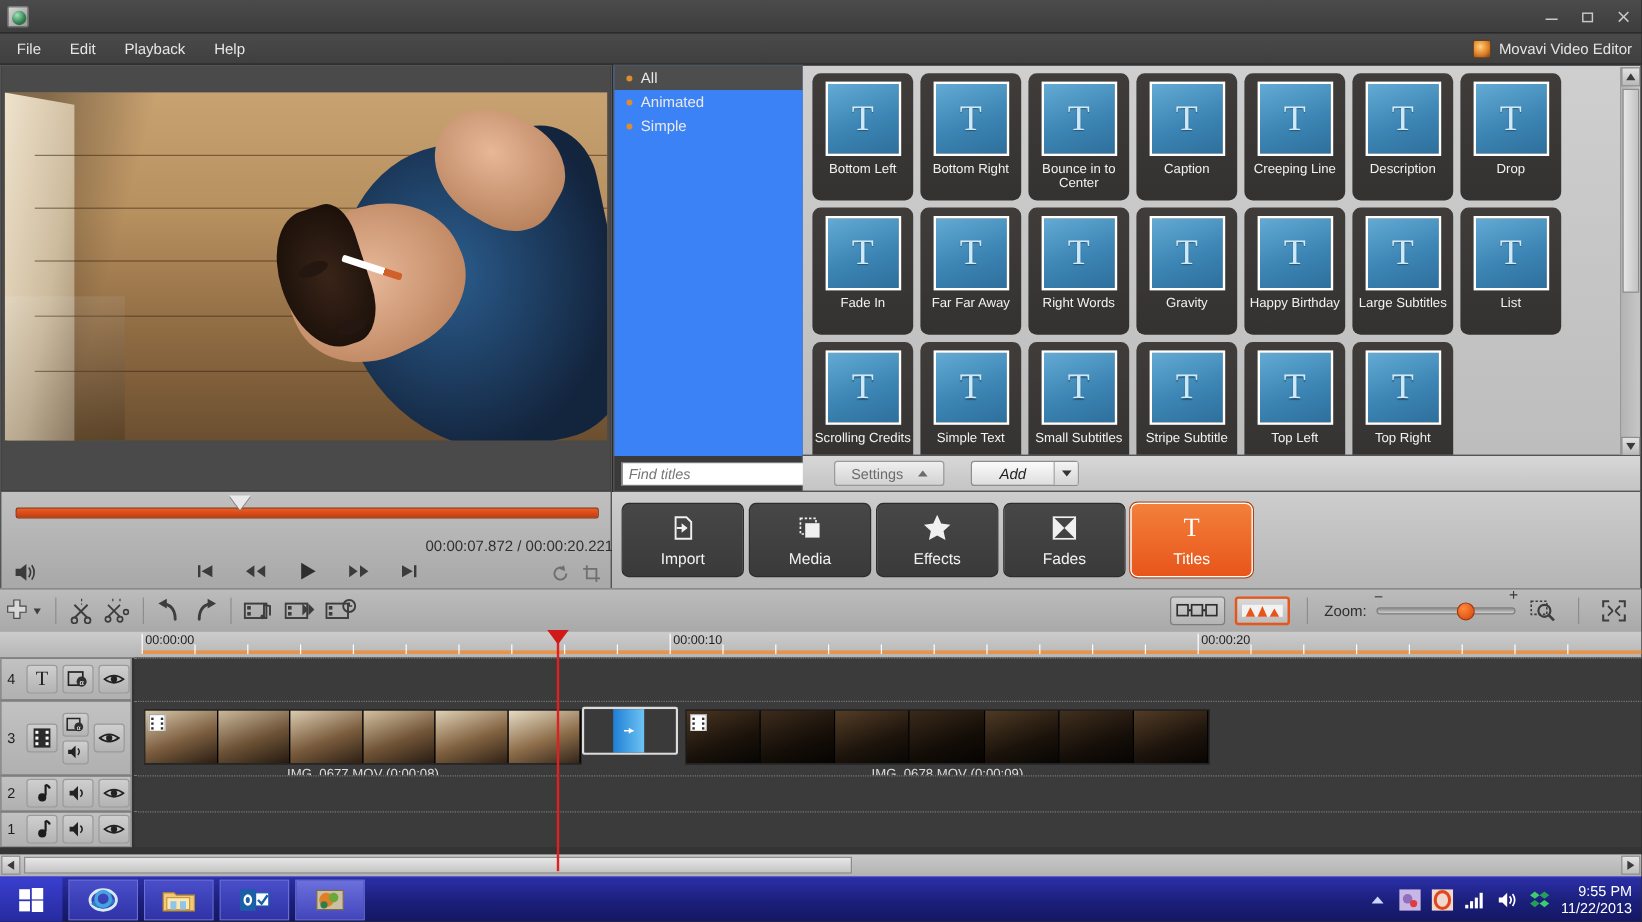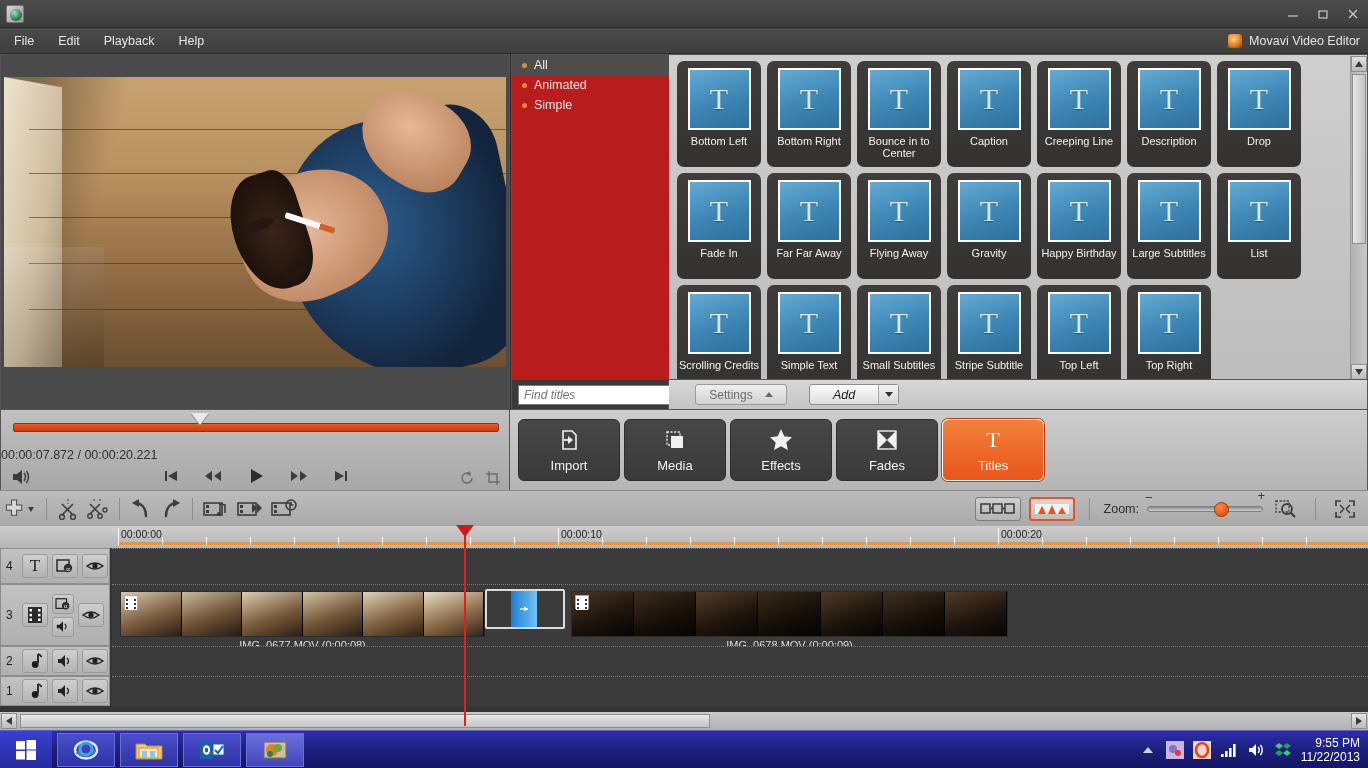--- a/index.html
+++ b/index.html
@@ -114,21 +114,21 @@
   .hand {
     position: absolute; right: 35px; top: 18px; width: 112px; height: 90px;
     background: radial-gradient(ellipse at 40% 40%, #e7b797, #b9835e 80%);
     border-radius: 50% 45% 40% 55%;
     transform: rotate(30deg);
   }
 
   
   .cat-panel {
     position: absolute; left: 511px; top: 54px; width: 158px; height: 391px;
-    background: #b91c1c; border: 1px solid #555; border-right: none; text-align: right;
+    background: #3b82f6; border: 1px solid #555; border-right: none; text-align: right;
   }
   .cat-item {
     height: 20px; display: flex; align-items: center; gap: 7px;
     padding-left: 10px; color: #e9e9e9; font-size: 12.5px;
   }
   .cat-item.sel { background: #4d4d4d; }
   .cat-dot { width: 5px; height: 5px; border-radius: 50%; background: #e08c2c; flex: none; }
 
   
   .grid-panel {
@@ -254,21 +254,21 @@
     background: linear-gradient(180deg,#f05a22,#c43d10);
     border: 1px solid #8f3409; border-radius: 2px;
   }
   .seek-handle {
     position: absolute; left: 190px; top: 3px; width: 0; height: 0;
     border-left: 9px solid transparent; border-right: 9px solid transparent;
     border-top: 12px solid #e9e9e9;
     filter: drop-shadow(0 1px 0 #707070);
   }
   .timecode {
-    position: absolute; left: 0; top: 38px; width: 510px; text-align: left;
+    position: absolute; left: 0; top: 38px; width: 510px; text-align: right;
     font-size: 12.5px; color: #2f2f2f;
   }
   .transport {
     position: absolute; left: 0; top: 58px; width: 510px;
     display: flex; align-items: center; justify-content: center; gap: 26px;
   }
   .tbtn { color: #3b3b3b; display: flex; align-items: center; justify-content: center; }
   .vol { position: absolute; left: 10px; top: 58px; color: #3b3b3b; }
   .right-tools { position: absolute; right: 8px; top: 60px; display: flex; gap: 10px; color: #6f6f6f; }
 
@@ -541,21 +541,21 @@
         <div class="title-card">
           <div class="thumb">
             <span>T</span>
           </div>
           <div class="cap">Far Far Away</div>
         </div>
         <div class="title-card">
           <div class="thumb">
             <span>T</span>
           </div>
-          <div class="cap">Flying Away</div>
+          <div class="cap">Right Words</div>
         </div>
         <div class="title-card">
           <div class="thumb">
             <span>T</span>
           </div>
           <div class="cap">Gravity</div>
         </div>
         <div class="title-card">
           <div class="thumb">
             <span>T</span>

